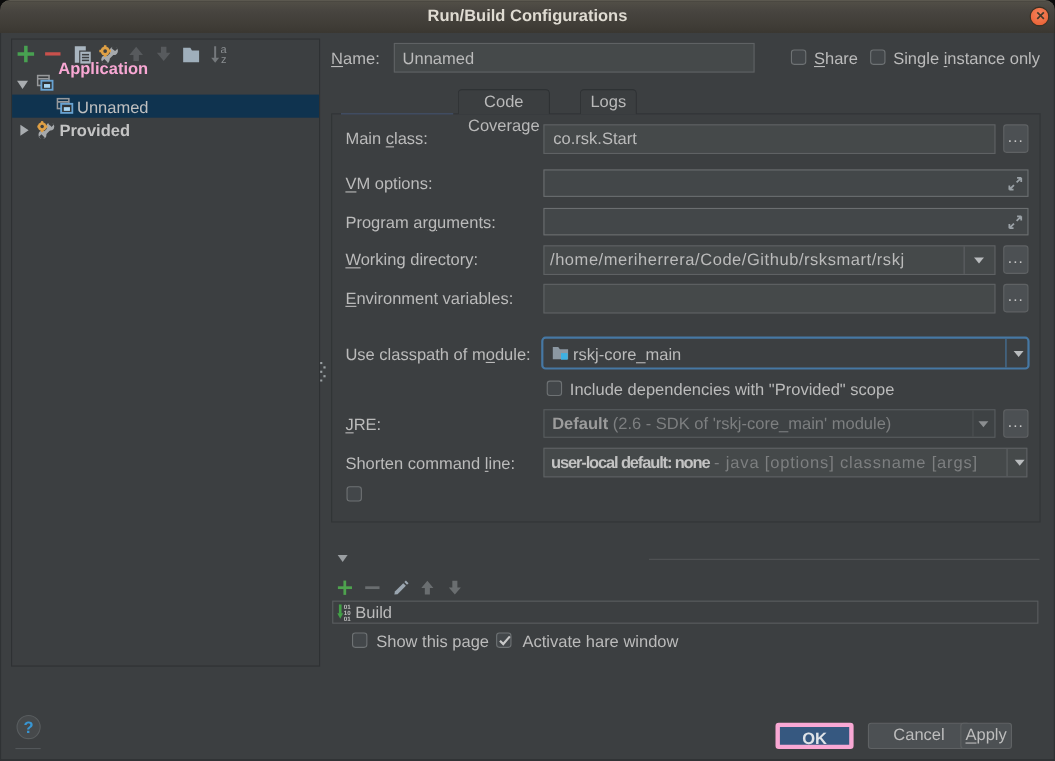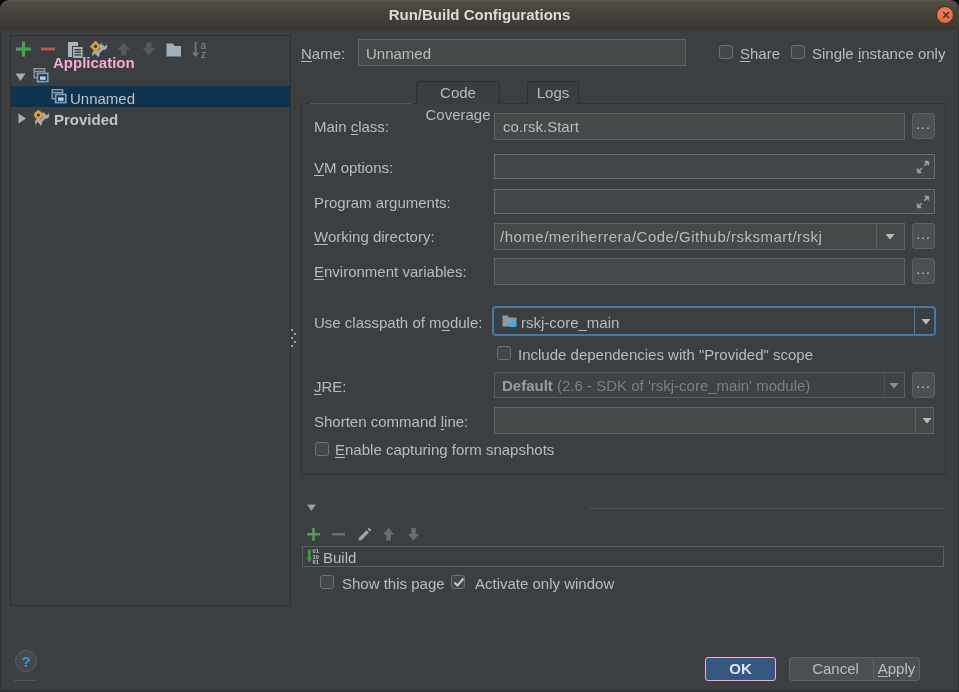--- a/index.html
+++ b/index.html
@@ -38,21 +38,21 @@
   #tab1 { left:309px; top:78px; width:104px; height:26px; background:#475672; border:1px solid #2c2f36; border-bottom:none;
      border-radius:4px 4px 0 0; color:#d3d6db; text-align:center; line-height:25px; }
   .tab { position:absolute; top:81px; height:23px; background:#3b3e40; border:1px solid #2e3133; border-bottom:none;
      border-radius:4px 4px 0 0; color:#b9b9b9; text-align:center; line-height:22px; }
   #panel { left:301px; top:103px; width:645px; height:372px; border:1px solid #313436; }
   #tab1cover { left:310px; top:103px; width:102px; height:1px; background:#475672; }
   .sep { position:absolute; width:1px; background:#5f6264; }
   
   .pbtn { position:absolute; top:657px; height:24px; background:#4c5053; border:1px solid #5f6264; border-radius:3px;
      color:#bdbdbd; text-align:center; line-height:22px; }
-  #okbtn { left:705px; width:71px; background:#365880; border:1px solid #f9a8d4; color:#dfe3e8; font-weight:bold; }
+  #okbtn { left:705px; width:71px; background:#365880; border:4px solid #f9a8d4; color:#dfe3e8; font-weight:bold; }
 </style>
 </head>
 <body>
 <div id="win">
   <div id="titlebar" class="abs"></div>
   <div id="title" class="abs">Run/Build Configurations</div>
   <div id="closebtn" class="abs">
       <div id="closex" class="abs">✕</div>
     </div>
   <div id="dlg" class="abs"></div>
@@ -236,27 +236,27 @@
   <div class="dfield" style="left:494px;top:372px;width:411px;height:26px"></div>
   <div class="ftext" style="left:502px;top:377px;color:#9c9c9c"><b>Default</b> <span class="dim">(2.6 - SDK of 'rskj-core_main' module)</span></div>
   <div class="sep" style="left:884px;top:373px;height:24px;background:#4d5052"></div>
   <svg class="abs" style="left:888px;top:381px" width="12" height="9">
       <path d="M1.5 2 L10.5 2 L6 7.5 Z" fill="#8b8e90"></path>
     </svg>
   <div class="btn3" style="left:912px;top:372px">...</div>
 
   <div class="lab" style="left:314px;top:413px">Shorten command <u>l</u>ine:</div>
   <div class="field" style="left:494px;top:407px;width:440px;height:27px"></div>
+  <div class="ftext" style="left:501px;top:412px;color:#c3c3c3"><b style="letter-spacing:-1.05px">user-local default: none</b> <span class="dim" style="letter-spacing:0.75px">- java [options] classname [args]</span></div>
   <div class="sep" style="left:915px;top:408px;height:25px"></div>
   <svg class="abs" style="left:921px;top:416px" width="12" height="9">
       <path d="M1.5 2 L10.5 2 L6 7.5 Z" fill="#b9bcbe"></path>
     </svg>
 
   <div class="cb" style="left:315px;top:442px"></div>
-  <div class="lab" style="left:335px;top:441px"><u>E</u>nable capturing form snapshots</div>
 
   <svg class="abs" style="left:306px;top:502px" width="11" height="10">
       <path d="M1 2.5 L10 2.5 L5.5 9 Z" fill="#9b9fa2"></path>
     </svg>
   <div class="abs" style="left:590px;top:508px;width:355px;height:1px;background:#515456"></div>
 
   <svg class="abs" style="left:307px;top:527px" width="120" height="15" viewBox="0 0 120 15">
     <g fill="#4ea24e">
         <rect x="0" y="6" width="13" height="2.5"></rect>
         <rect x="5.2" y="0.8" width="2.5" height="13"></rect>
@@ -279,21 +279,21 @@
     <text x="8.6" y="16.2" font-size="5.6" font-weight="bold" fill="#c2c2c2" font-family="Liberation Sans">01</text>
   </svg>
   <div class="ftext" style="left:323px;top:549px">Build</div>
 
   <div class="cb" style="left:320px;top:575px"></div>
   <div class="lab" style="left:342px;top:575px">Show this page</div>
   <div class="cb" style="left:451px;top:575px"></div>
   <svg class="abs" style="left:453px;top:577px" width="12" height="11">
       <path d="M1.5 5.5 L4.5 8.5 L10.5 1.5" stroke="#c8c8c8" stroke-width="2" fill="none"></path>
     </svg>
-  <div class="lab" style="left:475px;top:575px">Activate only window</div>
+  <div class="lab" style="left:475px;top:575px">Activate hare window</div>
 
   <div class="abs" style="left:15px;top:650px;width:22px;height:22px;border-radius:50%;background:#46494b;border:1px solid #595d5f"></div>
   <div class="abs" style="left:15px;top:653px;width:22px;text-align:center;color:#3896d3;font-weight:bold;font-size:15px">?</div>
   <div class="abs" style="left:14px;top:680px;width:23px;height:1px;background:#53575a"></div>
 
   <div class="pbtn" id="okbtn">OK</div>
   <div class="pbtn" style="left:789px;width:93px">Cancel</div>
   <div class="pbtn" style="left:873px;width:47px"><u>A</u>pply</div>
 </div>
 

